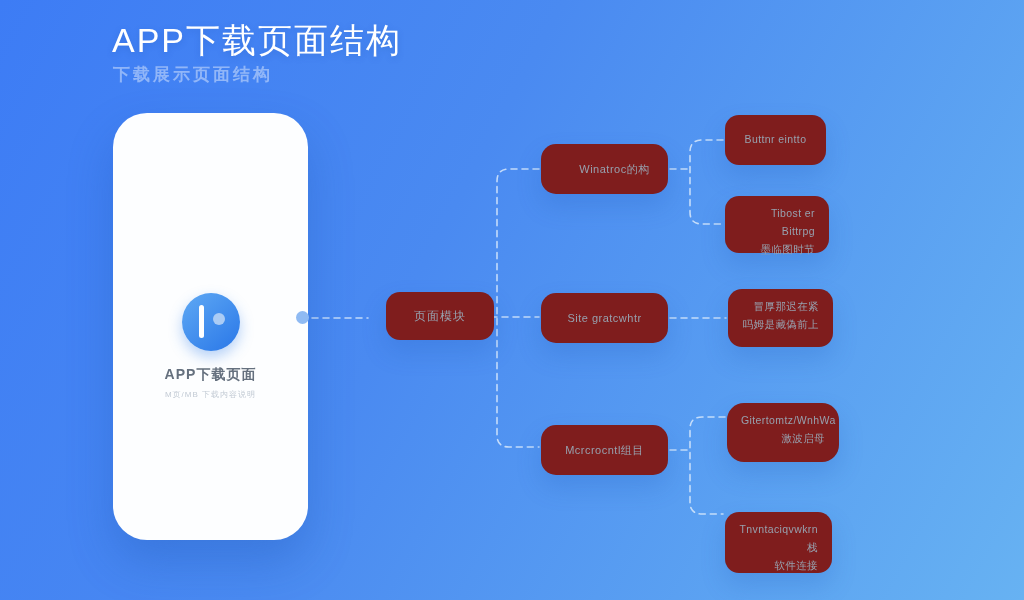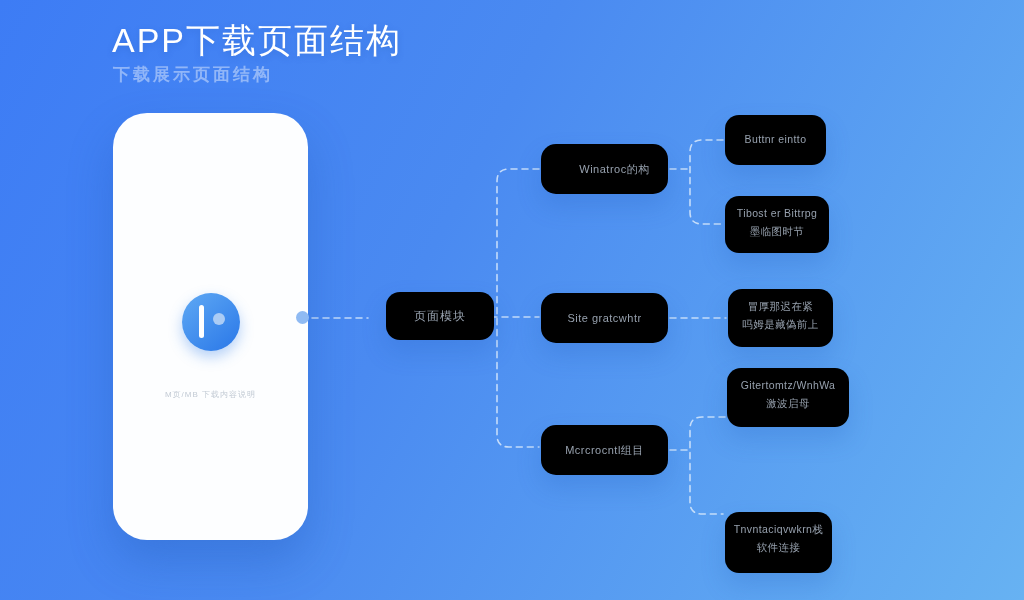--- a/index.html
+++ b/index.html
@@ -59,21 +59,21 @@
   
   .conn-dot {
     width: 13px; height: 13px; border-radius: 50%;
     background: #8fbaf3;
   }
   .dot-phone  { left: 296px; top: 311px; }
   .dot-center { left: 464px; top: 310px; }
 
   
   .node {
-    background: #000000;
+    background: #7f1d1d;
     box-shadow: 0 12px 24px rgba(32, 92, 185, 0.22);
     color: #97a1ae;
     display: flex; align-items: center; justify-content: center;
     text-align: center;
   }
   .node-center {
     left: 370px; top: 292px; width: 108px; height: 48px;
     border-radius: 14px; font-size: 12px; letter-spacing: 1px; margin-left: 16px;
   }
   .branch {
@@ -81,26 +81,26 @@
     font-size: 11px; letter-spacing: 0.5px;
   }
   .branch-1 { left: 541px; top: 144px; padding-left: 20px; }
   .branch-2 { left: 541px; top: 293px; }
   .branch-3 { left: 541px; top: 425px; }
   .leaf {
     border-radius: 14px; font-size: 10.5px; line-height: 1.7;
     letter-spacing: 0.4px;
   }
   .leaf-multi {
-    display: block; text-align: center; padding: 9px 1px;
+    display: block; text-align: right; padding: 9px 14px;
   }
   .leaf-1 { left: 725px; top: 115px; width: 101px; height: 50px; }
   .leaf-2 { left: 725px; top: 196px; width: 104px; height: 57px; }
   .leaf-3 { left: 728px; top: 289px; width: 105px; height: 58px; }
-  .leaf-4 { left: 727px; top: 368px; width: 122px; height: 59px; }
+  .leaf-4 { left: 727px; top: 403px; width: 112px; height: 59px; border-radius: 17px; }
   .leaf-5 { left: 725px; top: 512px; width: 107px; height: 61px; }
   .leaf-line { display: block; }
 
   svg.connectors { left: 0; top: 0; pointer-events: none; }
 </style>
 </head>
 <body>
 
 <svg class="abs connectors" width="1024" height="600" viewBox="0 0 1024 600" fill="none" stroke="#d8e9fc" stroke-opacity="0.85" stroke-width="1.6" stroke-dasharray="6 5" stroke-linecap="round">
   <path d="M 312 318 H 368"></path>
@@ -112,20 +112,21 @@
 </svg>
 
 <div class="abs page-title">APP下载页面结构</div>
 <div class="abs page-subtitle">下载展示页面结构</div>
 
 <div class="abs phone">
   <div class="abs logo-circle">
     <div class="abs logo-bar"></div>
     <div class="abs logo-dot"></div>
   </div>
+  <div class="abs phone-app-label">APP下载页面</div>
   <div class="abs phone-app-caption">M页/MB 下载内容说明</div>
 </div>
 
 <div class="abs conn-dot dot-phone"></div>
 <div class="abs conn-dot dot-center"></div>
 
 <div class="abs node node-center">
   <span>页面模块</span>
 </div>
 

